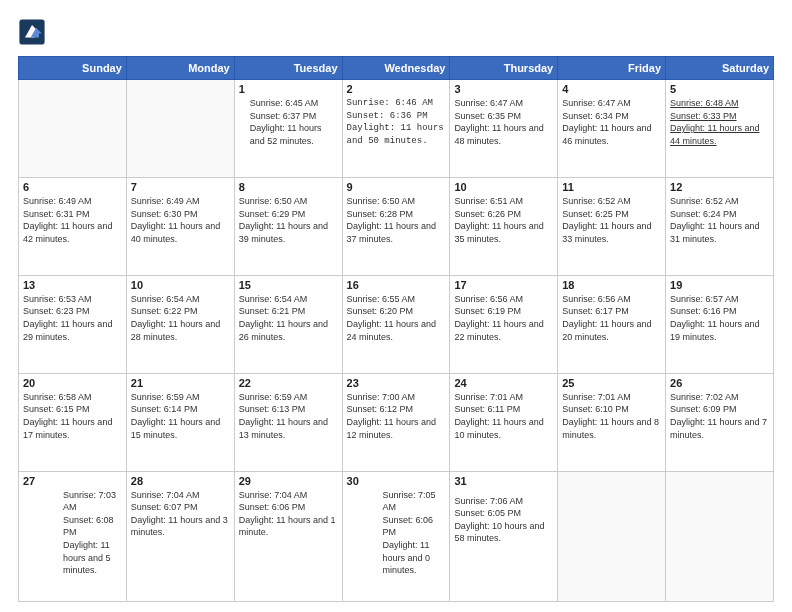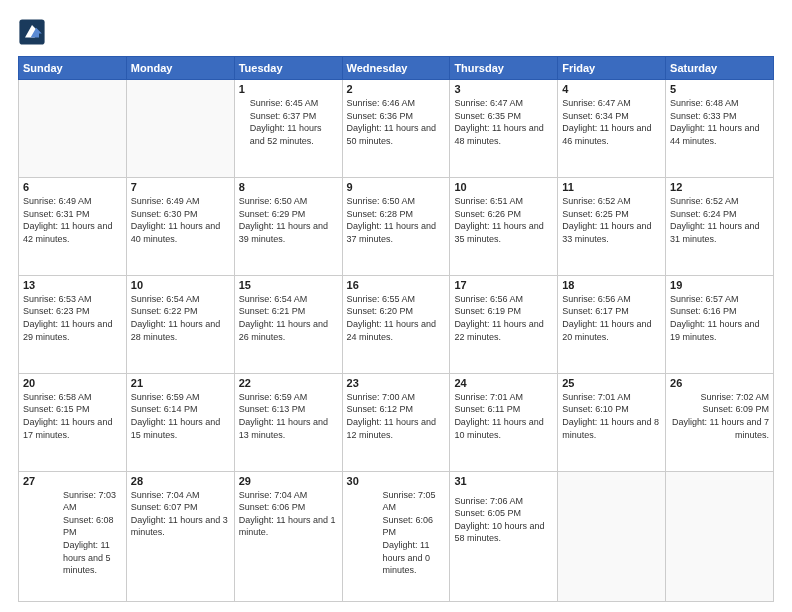--- a/index.html
+++ b/index.html
@@ -54,21 +54,21 @@
       width: 100%;
       border-collapse: collapse;
       flex: 1;
     }
     thead tr th {
       background: #3a6bbf;
       color: #fff;
       font-size: 11px;
       font-weight: bold;
       padding: 5px 4px;
-      text-align: left;
+      text-align: right;
       border: 1px solid #2a5aaf;
     }
     tbody tr td {
       border: 1px solid #ccc;
       vertical-align: top;
       padding: 3px 4px;
       font-size: 9.2px;
       color: #222;
       width: 14.28%;
       height: 82px;
@@ -127,39 +127,39 @@
           <td class="empty"></td>
           <td class="empty"></td>
           <td>
             <span class="day-num">1</span>
             <div class="day-info" style="white-space: pre-line; margin-left: 11px;">Sunrise: 6:45 AM
 Sunset: 6:37 PM
 Daylight: 11 hours and 52 minutes.</div>
           </td>
           <td>
             <span class="day-num">2</span>
-            <div class="day-info" style="white-space: pre-line;">Sunrise: 6:46 AM
+            <div class="day-info" style="white-space: pre-line; font-family: Liberation Mono, monospace;">Sunrise: 6:46 AM
 Sunset: 6:36 PM
 Daylight: 11 hours and 50 minutes.</div>
           </td>
           <td>
             <span class="day-num">3</span>
             <div class="day-info" style="white-space: pre-line;">Sunrise: 6:47 AM
 Sunset: 6:35 PM
 Daylight: 11 hours and 48 minutes.</div>
           </td>
           <td>
             <span class="day-num">4</span>
             <div class="day-info" style="white-space: pre-line;">Sunrise: 6:47 AM
 Sunset: 6:34 PM
 Daylight: 11 hours and 46 minutes.</div>
           </td>
           <td>
             <span class="day-num">5</span>
-            <div class="day-info" style="white-space: pre-line;">Sunrise: 6:48 AM
+            <div class="day-info" style="white-space: pre-line; text-decoration: underline;">Sunrise: 6:48 AM
 Sunset: 6:33 PM
 Daylight: 11 hours and 44 minutes.</div>
           </td>
         </tr>
         <tr>
           <td>
             <span class="day-num">6</span>
             <div class="day-info" style="white-space: pre-line;">Sunrise: 6:49 AM
 Sunset: 6:31 PM
 Daylight: 11 hours and 42 minutes.</div>
@@ -277,21 +277,21 @@
 Daylight: 11 hours and 10 minutes.</div>
           </td>
           <td>
             <span class="day-num">25</span>
             <div class="day-info" style="white-space: pre-line;">Sunrise: 7:01 AM
 Sunset: 6:10 PM
 Daylight: 11 hours and 8 minutes.</div>
           </td>
           <td>
             <span class="day-num">26</span>
-            <div class="day-info" style="white-space: pre-line; text-align: right;">Sunrise: 7:02 AM
+            <div class="day-info" style="white-space: pre-line;">Sunrise: 7:02 AM
 Sunset: 6:09 PM
 Daylight: 11 hours and 7 minutes.</div>
           </td>
         </tr>
         <tr>
           <td>
             <span class="day-num">27</span>
             <div class="day-info" style="white-space: pre-line; margin-left: 40px;">Sunrise: 7:03 AM
 Sunset: 6:08 PM
 Daylight: 11 hours and 5 minutes.</div>

